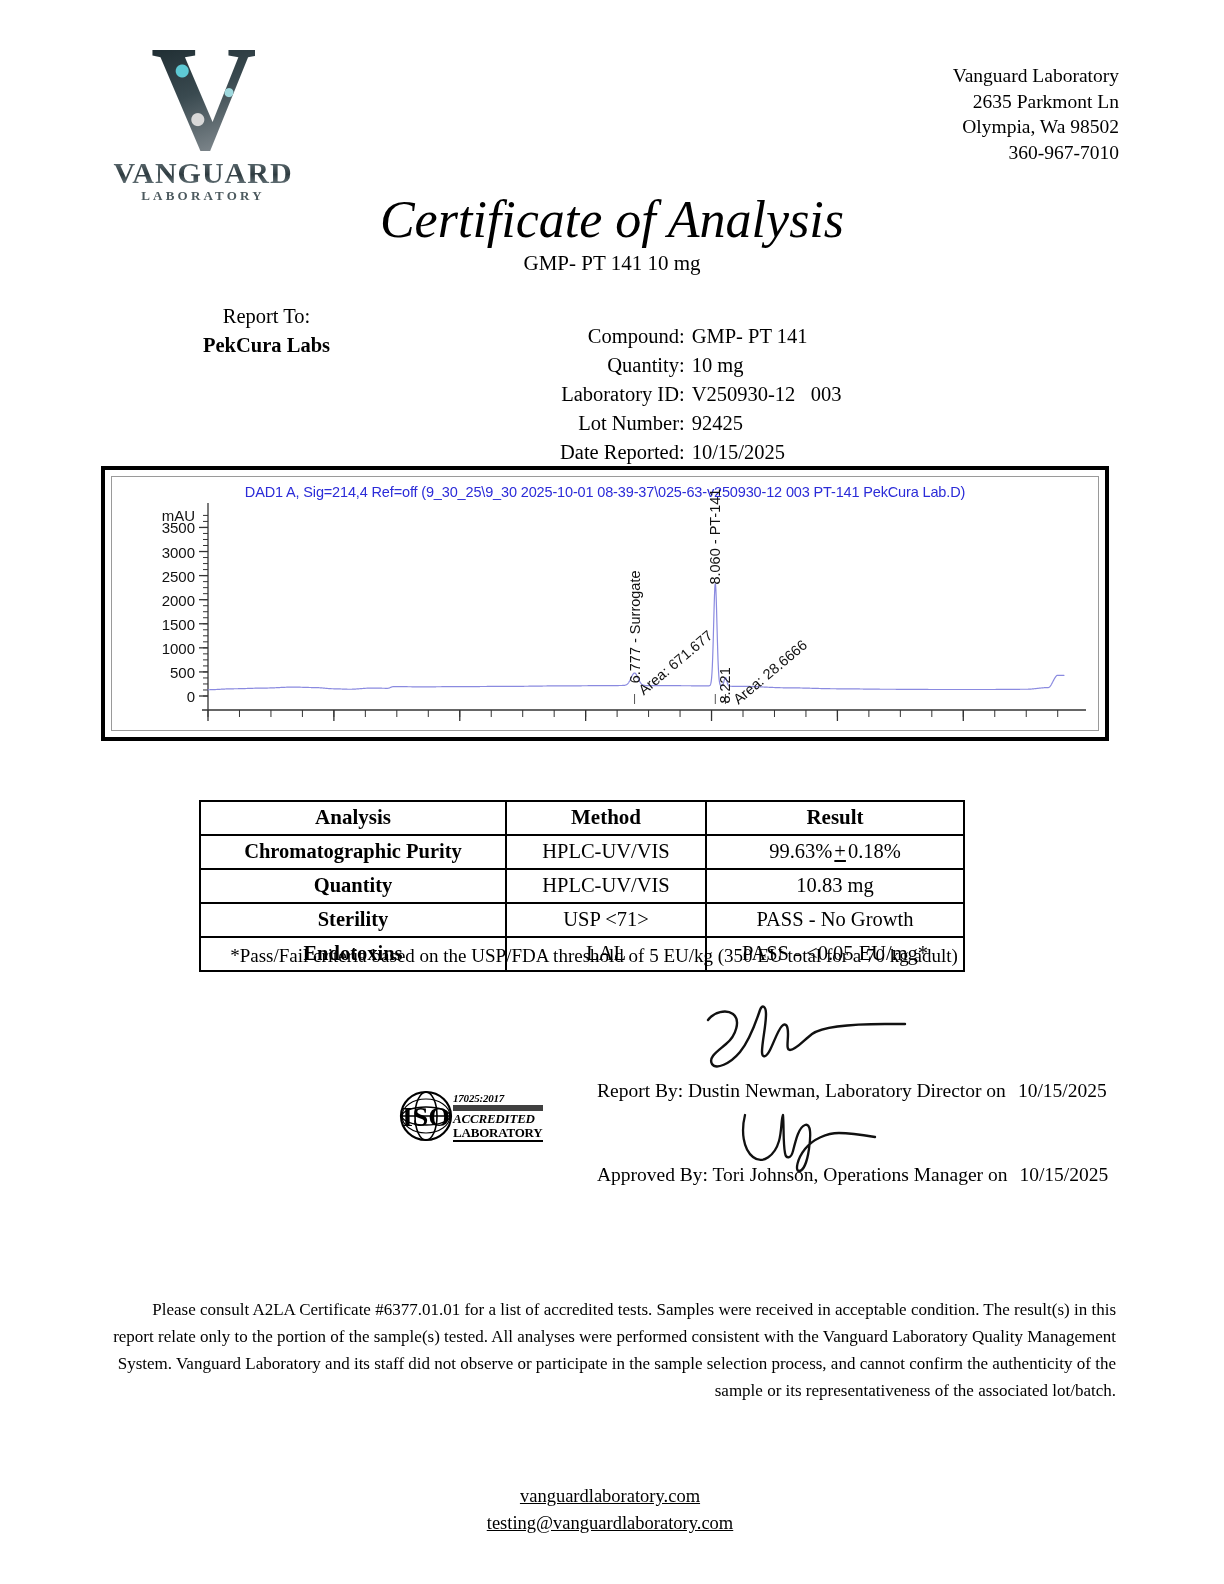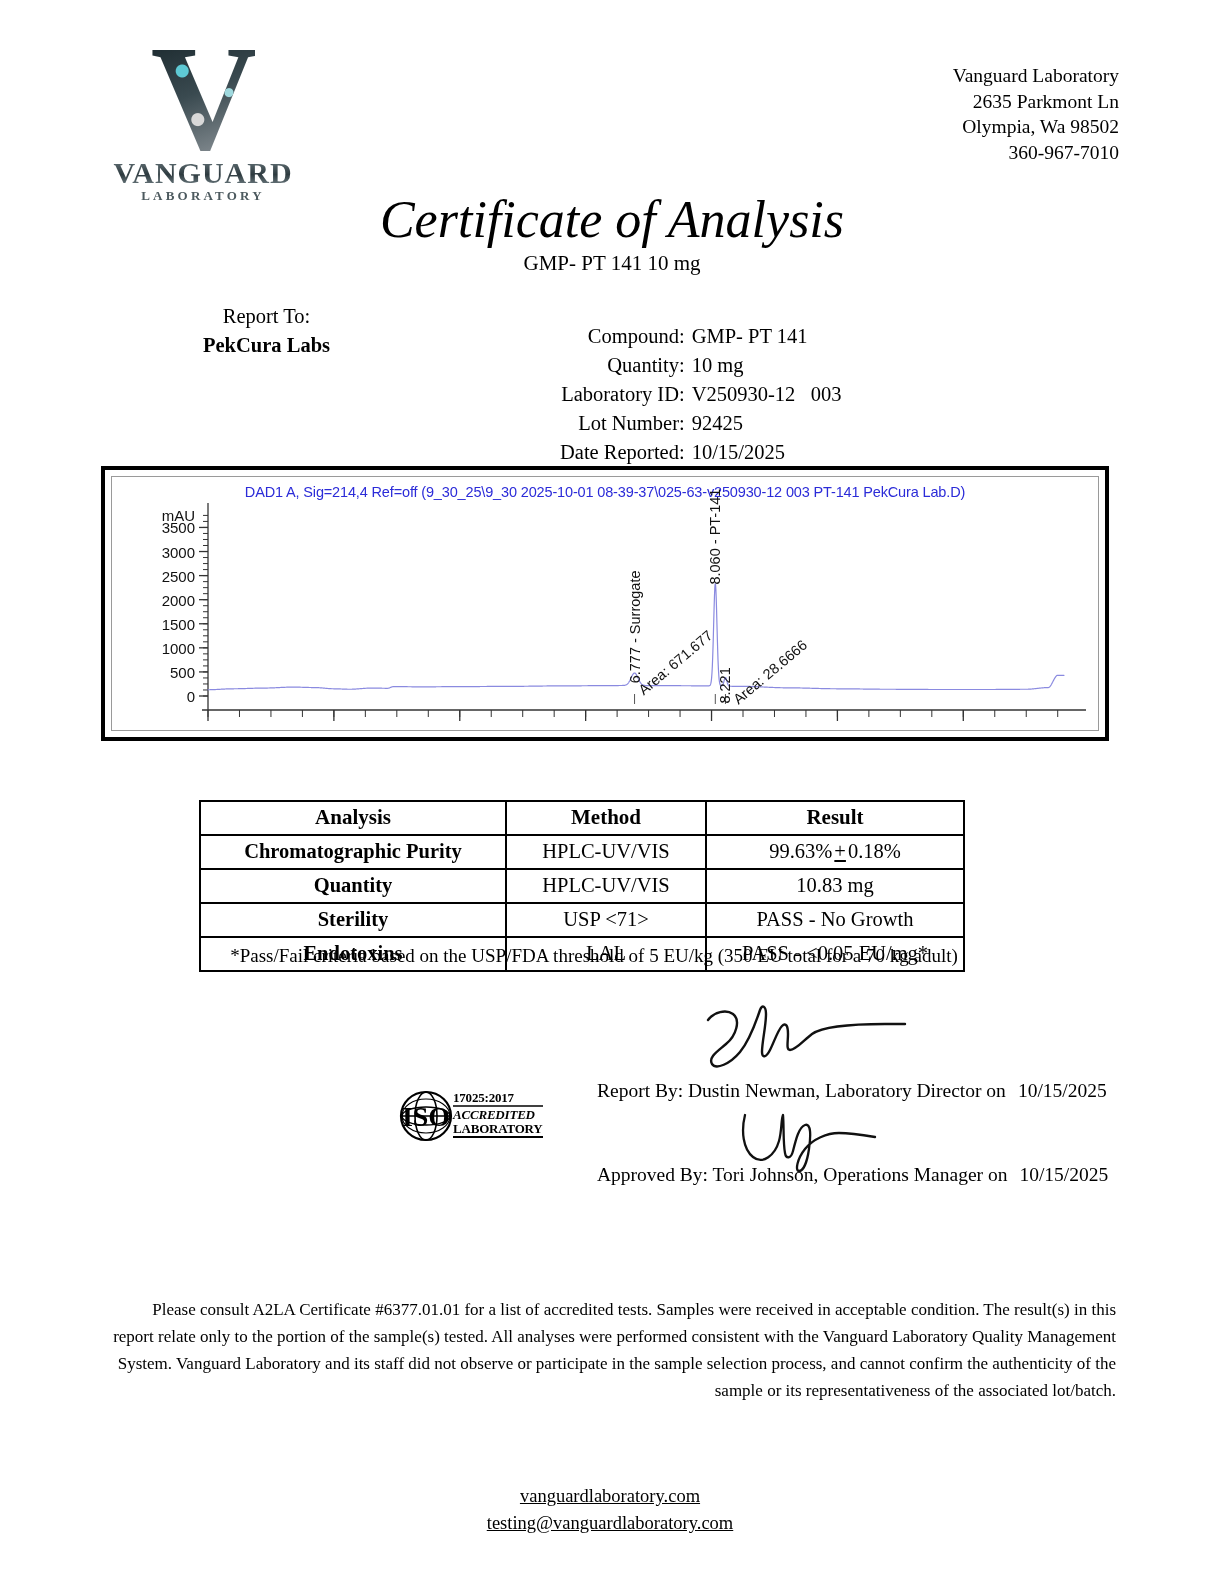--- a/index.html
+++ b/index.html
@@ -222,21 +222,21 @@
     top: 0;
   }
   .iso-text {
     position: absolute;
     left: 55px;
     top: 1px;
     font-family: "Liberation Serif", serif;
     font-weight: 700;
     line-height: 14px;
   }
-  .iso-text .l1 { font-size: 13px; letter-spacing: -0.2px; border-bottom: 2px solid #404040; display:block; }
+  .iso-text .l1 { font-size: 11px; letter-spacing: -0.2px; border-bottom: 6px solid #404040; display:block;font-style:italic; }
   .iso-text .l2 { font-size: 13px; letter-spacing: -0.2px; display:block; margin-top:1px;font-style:italic; }
   .iso-text .l3 { font-size: 13px; letter-spacing: -0.2px; display:block; border-bottom: 2px solid #000;}
 
   .sig-line-1 { position: absolute; left: 700px; top: 1000px; }
   .sig-line-2 { position: absolute; left: 735px; top: 1105px; }
 
   .report-by {
     position: absolute;
     left: 0;
     top: 1078px;

